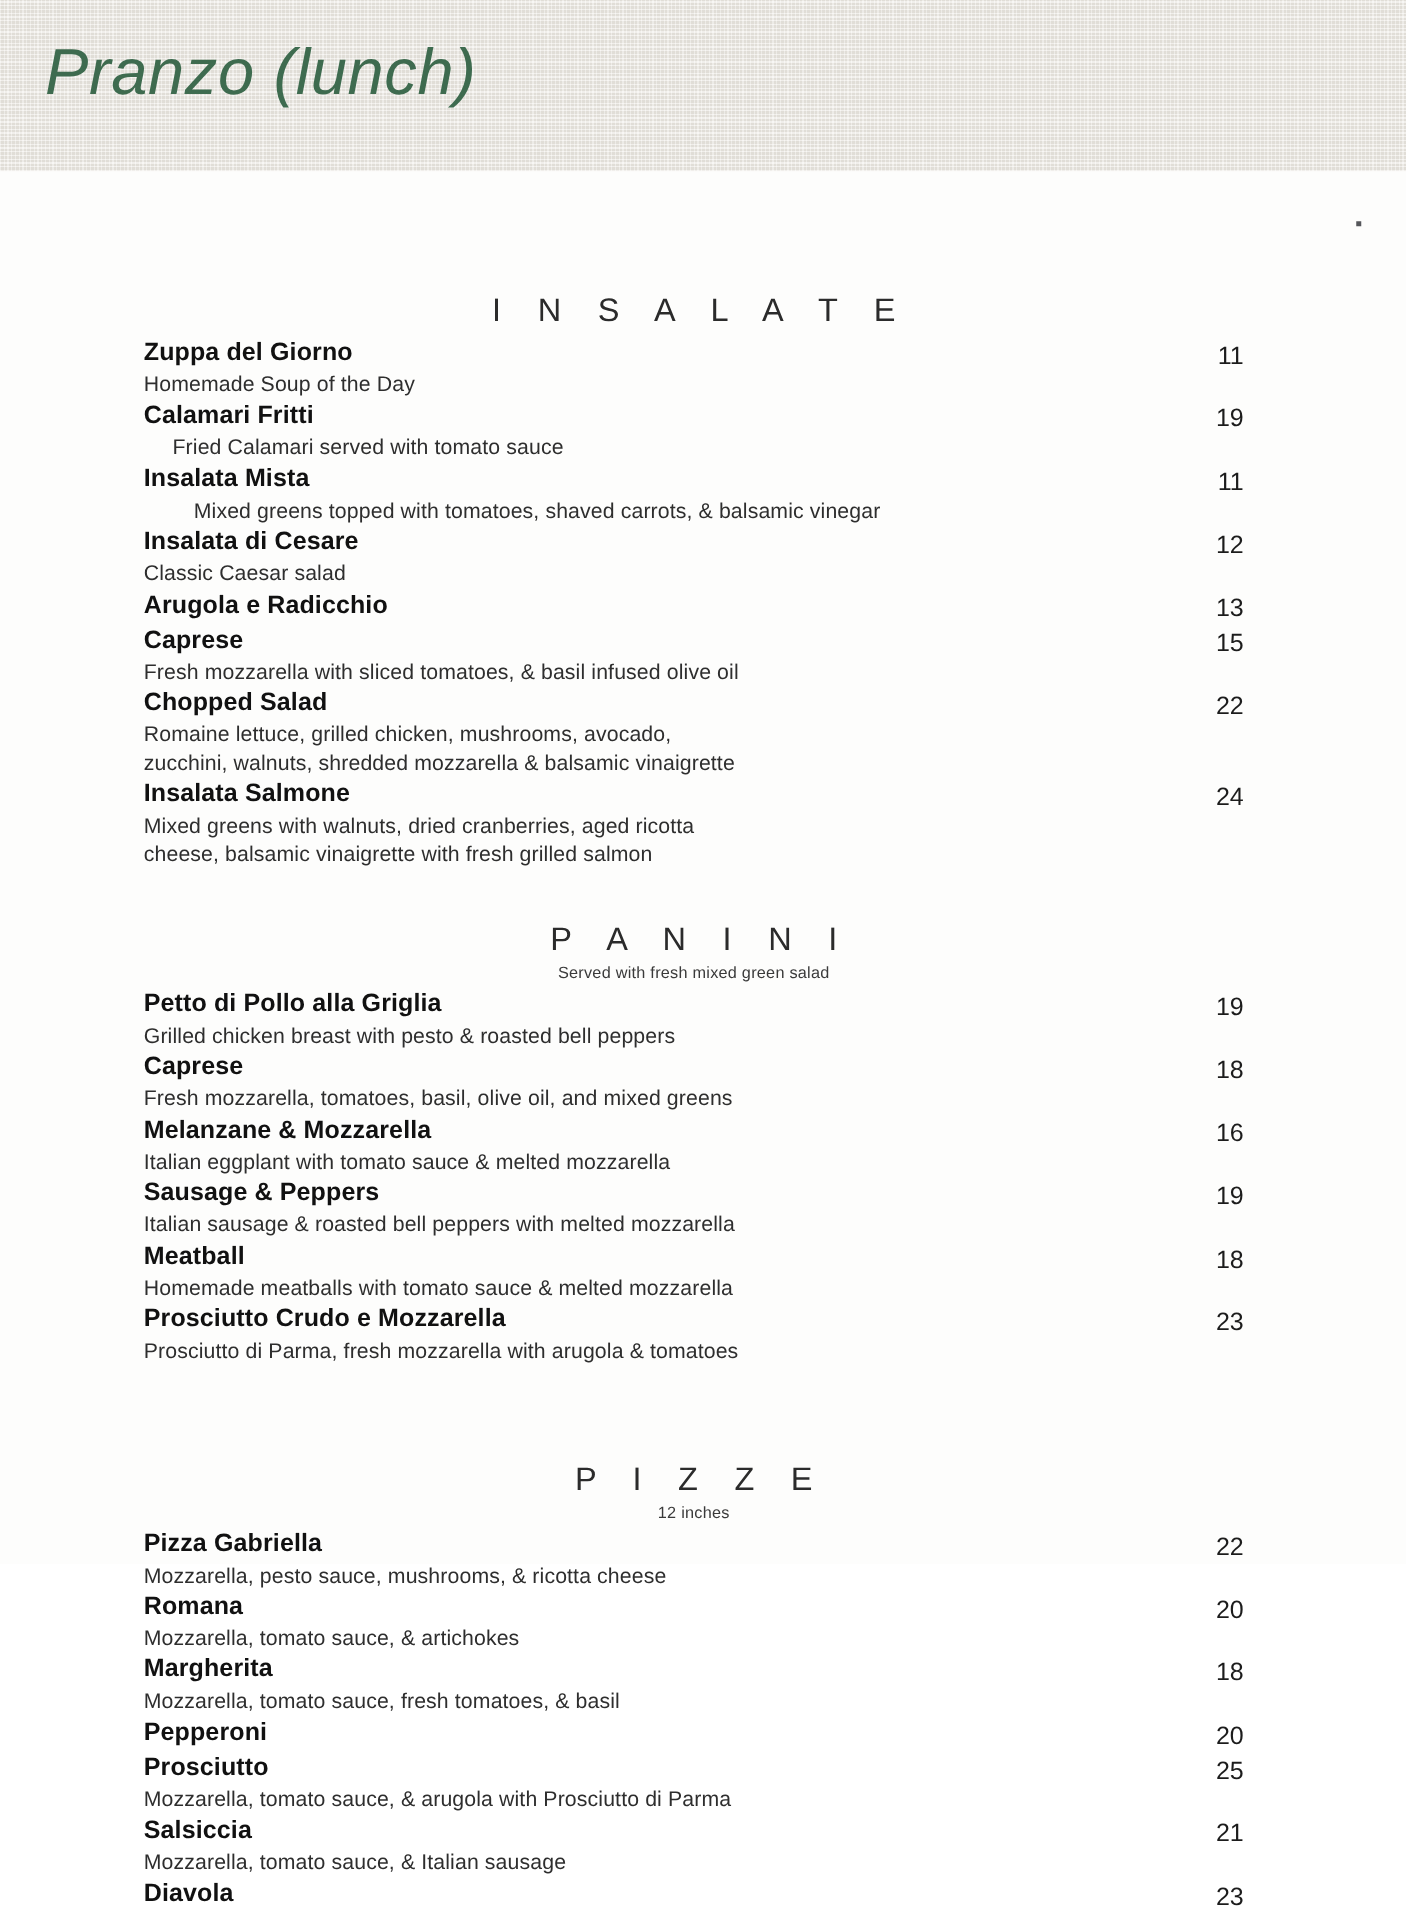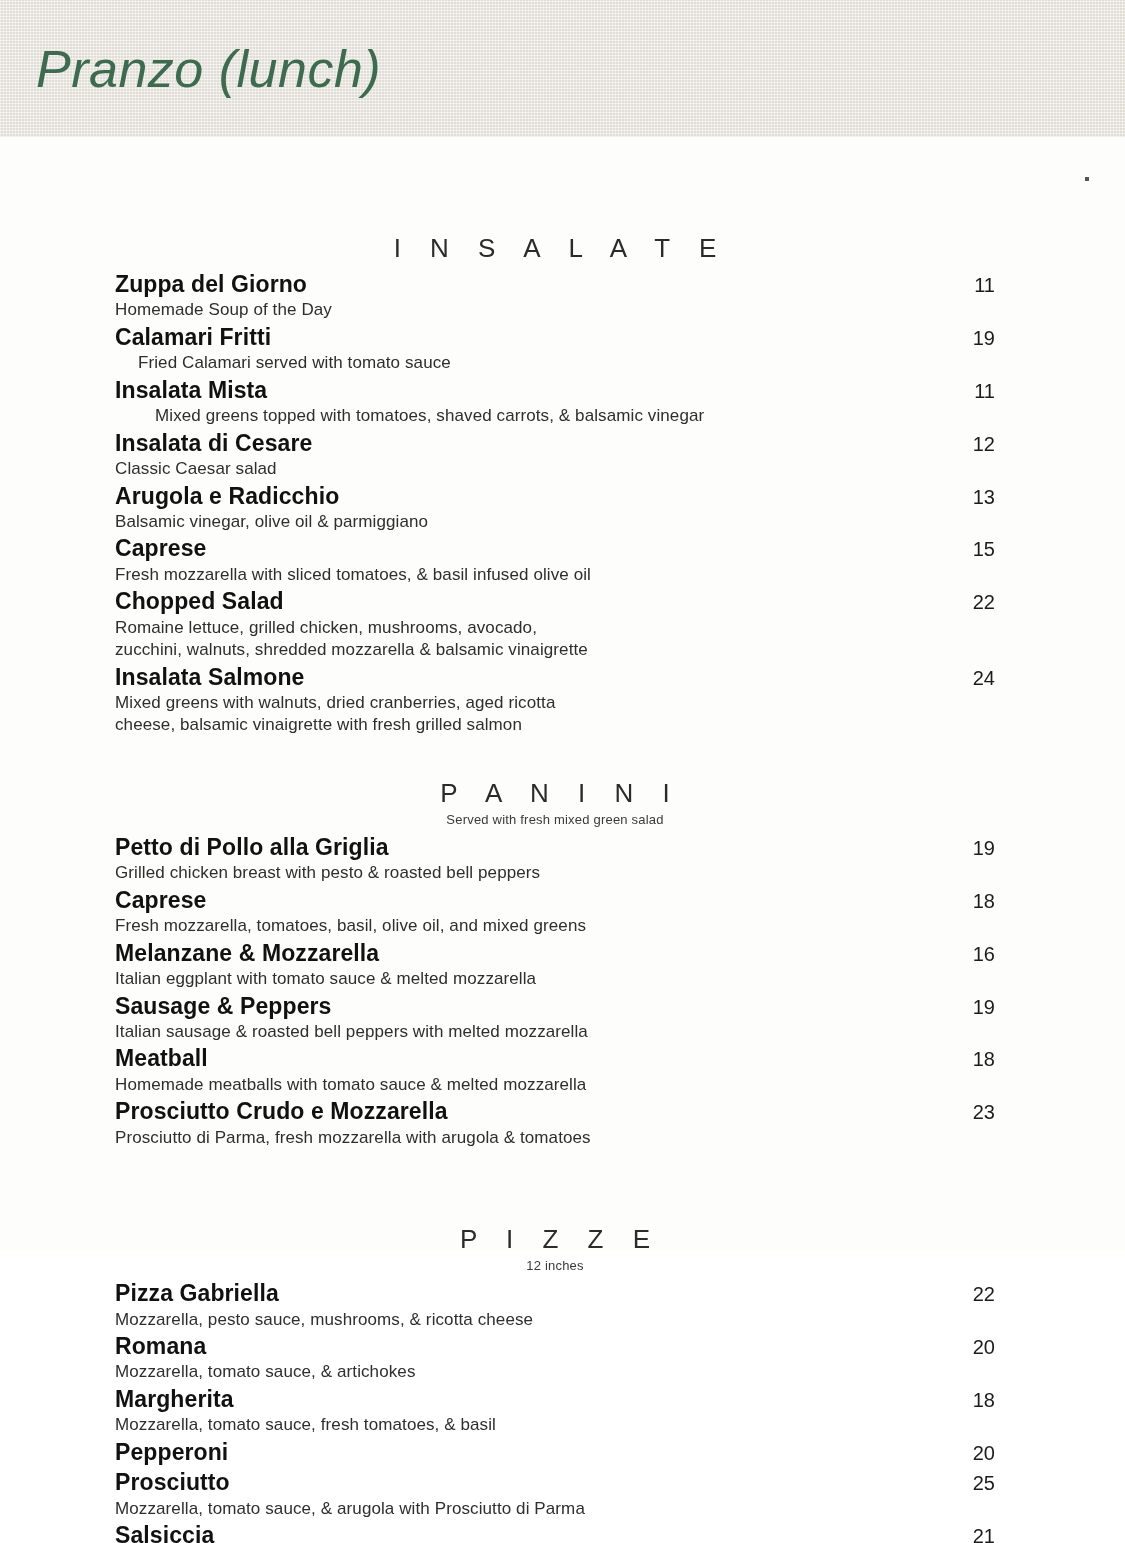--- a/index.html
+++ b/index.html
@@ -24,21 +24,21 @@
     width: 1125px;
     height: 137px;
     background: #e9e6df;
     background-image:
       repeating-linear-gradient(0deg, rgba(255,255,255,0.45) 0px, rgba(255,255,255,0.45) 1px, rgba(0,0,0,0.018) 1px, rgba(0,0,0,0.018) 3px),
       repeating-linear-gradient(90deg, rgba(255,255,255,0.4) 0px, rgba(255,255,255,0.4) 1px, rgba(0,0,0,0.02) 1px, rgba(0,0,0,0.02) 3px);
   }
   .header-title {
     position: absolute;
     left: 36px;
-    top: 39px;
+    top: 28px;
     font-size: 52px;
     font-style: italic;
     font-weight: 400;
     letter-spacing: 0.5px;
     color: #3e6b4f;
     font-family: "Liberation Sans", sans-serif;
   }
 
   
   .page-body {
@@ -91,21 +91,21 @@
   .item {
     position: relative;
     margin-bottom: 1px;
   }
   .item-head {
     display: flex;
     align-items: flex-start;
     justify-content: space-between;
   }
   .item-name {
-    font-size: 23px;
+    font-size: 20px;
     font-weight: bold;
     color: #111;
     letter-spacing: 0.1px;
     line-height: 1.28;
   }
   .item-price {
     font-size: 20px;
     color: #1c1c1c;
     font-weight: 400;
     min-width: 40px;
@@ -166,21 +166,20 @@
                 <div class="item-name">Insalata di Cesare</div>
                 <div class="item-price">12</div>
               </div>
               <div class="item-desc" style="white-space: pre-line;">Classic Caesar salad</div>
             </div>
             <div class="item">
               <div class="item-head">
                 <div class="item-name">Arugola e Radicchio</div>
                 <div class="item-price">13</div>
               </div>
-              <div class="item-desc" style="white-space: pre-line;">Balsamic vinegar, olive oil &amp; parmiggiano</div>
             </div>
             <div class="item">
               <div class="item-head">
                 <div class="item-name">Caprese</div>
                 <div class="item-price">15</div>
               </div>
               <div class="item-desc" style="white-space: pre-line;">Fresh mozzarella with sliced tomatoes, &amp; basil infused olive oil</div>
             </div>
             <div class="item">
               <div class="item-head">

